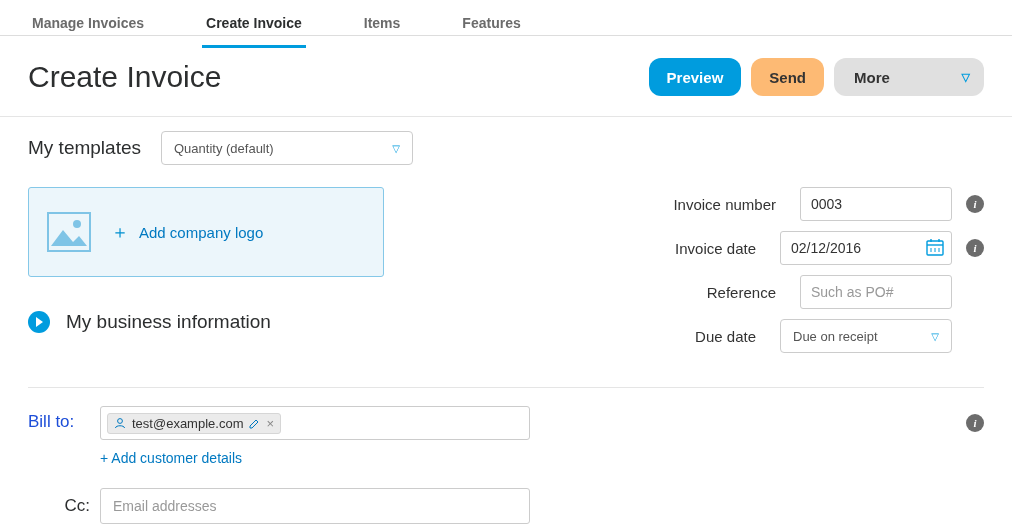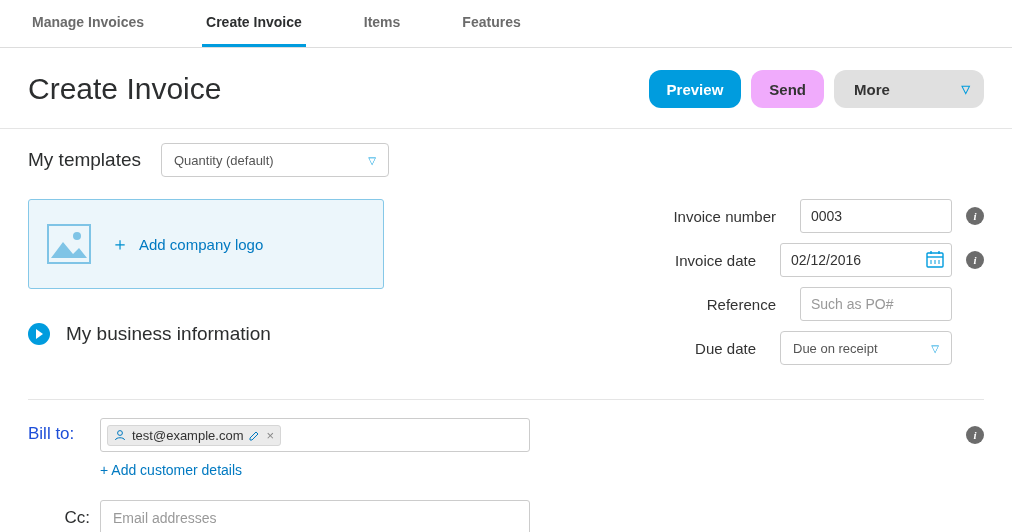--- a/index.html
+++ b/index.html
@@ -5,24 +5,24 @@
   * { box-sizing: border-box; margin: 0; padding: 0; }
   body {
     font-family: "Helvetica Neue", Arial, sans-serif;
     font-size: 14px;
     color: #333;
     background: #fff;
     width: 1012px;
   }
   .tabs {
     display: flex;
-    align-items: flex-end;
+    align-items: flex-start;
     border-bottom: 1px solid #ddd;
     padding: 0 28px;
-    height: 48px;
+    height: 36px;
   }
   .tab {
     color: #6b6b6b;
     font-weight: 600;
     font-size: 14px;
     padding: 0 4px;
     margin-right: 54px;
     height: 48px;
     display: flex;
     align-items: center;
@@ -66,21 +66,21 @@
     border: none;
     font-weight: 600;
     font-size: 15px;
     padding: 0 18px;
     cursor: pointer;
     display: flex;
     align-items: center;
     justify-content: center;
   }
   .btn-primary { background: #009cde; color: #fff; }
-  .btn-secondary { background: #f0abfc; color: #333; }
+  .btn-secondary { background: #fdba74; color: #333; }
   .btn-more { background: #e0e0e0; color: #333; width: 150px; justify-content: space-between; padding: 0 14px 0 20px; }
   .btn-more .tri { color: #009cde; font-size: 11px; }
   .templates-row {
     display: flex;
     align-items: center;
     padding: 14px 28px 8px 28px;
   }
   .templates-label {
     font-size: 19px;
     color: #2c2e2f;
@@ -92,21 +92,21 @@
     height: 34px;
     padding: 0 12px;
     display: flex;
     align-items: center;
     justify-content: space-between;
     color: #555;
     font-size: 13px;
     background: #fff;
     cursor: pointer;
   }
-  .select-box.tmpl { width: 228px; align-items: center; }
+  .select-box.tmpl { width: 252px; align-items: center; }
   .select-box .tri { color: #009cde; font-size: 10px; }
 
   .two-col {
     display: flex;
     padding: 14px 28px 0 28px;
     gap: 40px;
   }
   .left-col { flex: 0 0 395px; }
   .right-col { flex: 1; }
 

